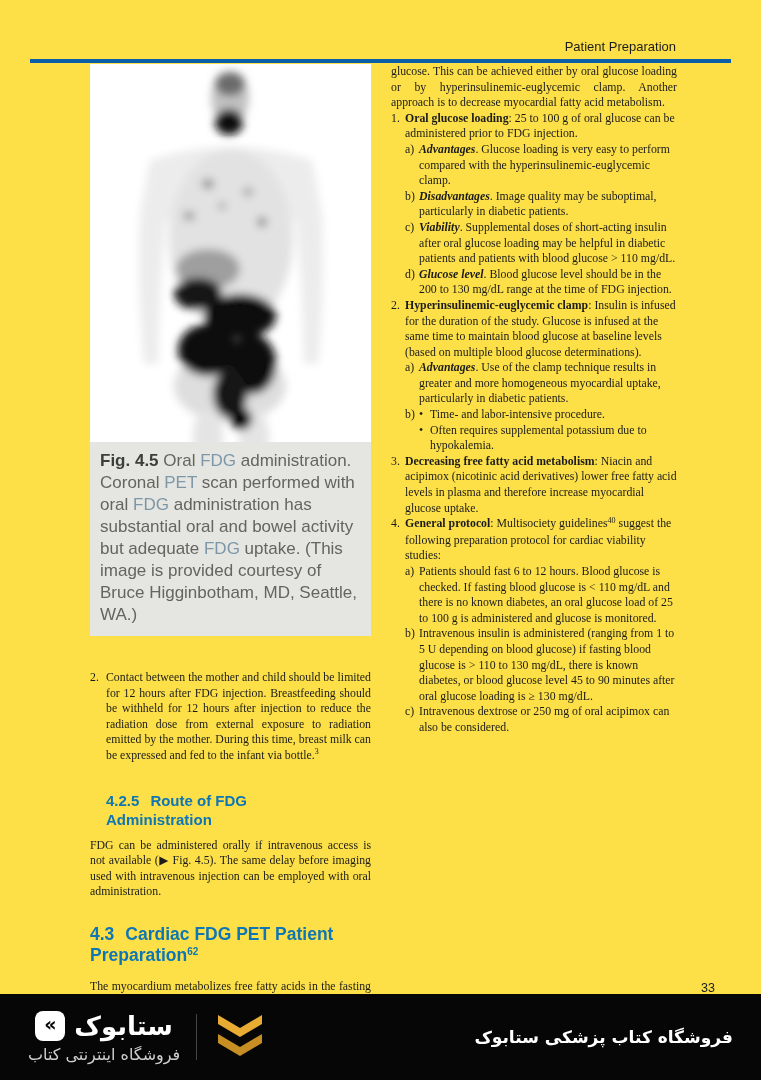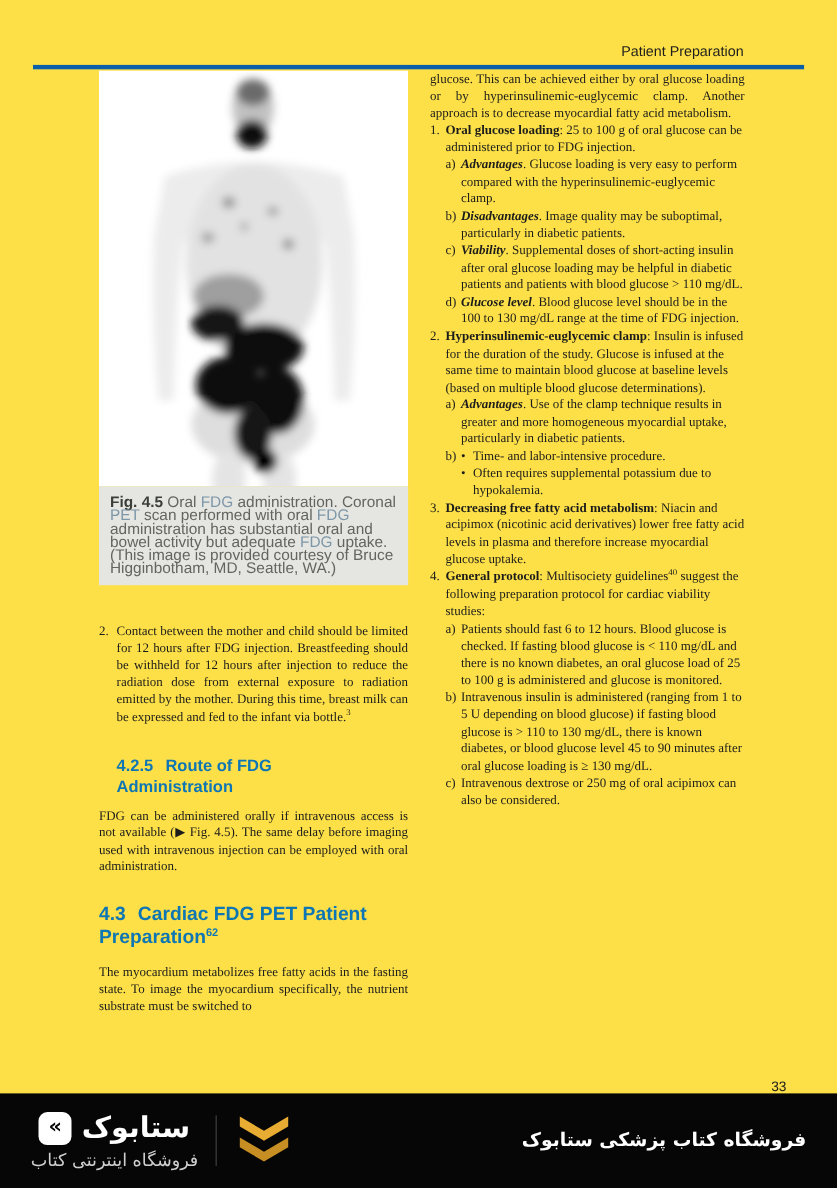--- a/index.html
+++ b/index.html
@@ -13,21 +13,21 @@
 
   .col{position:absolute;top:64px;font-size:11.8px;line-height:15.6px;}
   .col-left{left:90px;width:281px;}
   .col-right{left:391px;width:286px;}
   .just{text-align:justify;}
   .para{margin:0;}
 
   .figure{margin:0 0 34px 0;}
   .pet-image{width:281px;height:378px;}
   .caption{background:#e5e6e1;padding:8px 10px 10px;font-family:"Liberation Sans",sans-serif;
-        font-size:14px;line-height:12px;color:#63655e;display:block;}
+        font-size:17px;line-height:22px;color:#63655e;display:block;}
   .caption .rt-b{font-weight:bold;color:#3c3e39;}
 
   .rt-b{font-weight:bold;}
   .rt-bi{font-weight:bold;font-style:italic;}
   .rt-sup{font-size:8px;position:relative;top:-4.5px;}
   .rt-hl{color:#7d96a8;}
 
   .li{display:flex;align-items:flex-start;}
   .li-num{flex:0 0 16px;}
   .col-right .li-num{flex:0 0 14px;}
@@ -144,21 +144,21 @@
         <div class="li">
           <span class="li-num subnum">b)</span>
           <div class="li-text"><span class="rt-bi">Disadvantages</span><span>. Image quality may be suboptimal, particularly in diabetic patients.</span></div>
         </div>
         <div class="li">
           <span class="li-num subnum">c)</span>
           <div class="li-text"><span class="rt-bi">Viability</span><span>. Supplemental doses of short-acting insulin after oral glucose loading may be helpful in diabetic patients and patients with blood glucose &gt; 110 mg/dL.</span></div>
         </div>
         <div class="li">
           <span class="li-num subnum">d)</span>
-          <div class="li-text"><span class="rt-bi">Glucose level</span><span>. Blood glucose level should be in the 100 to 130 mg/dL range at the time of FDG injection.</span></div>
+          <div class="li-text"><span class="rt-bi">Glucose level</span><span>. Blood glucose level should be in the 200 to 130 mg/dL range at the time of FDG injection.</span></div>
         </div>
       </div>
     </div>
 
     <div class="li">
       <span class="li-num">2.</span>
       <div class="li-body">
         <div class="li-text"><span class="rt-b">Hyperinsulinemic-euglycemic clamp</span><span>: Insulin is infused for the duration of the study. Glucose is infused at the same time to maintain blood glucose at baseline levels (based on multiple blood glucose determinations).</span></div>
         <div class="li">
           <span class="li-num subnum">a)</span>

